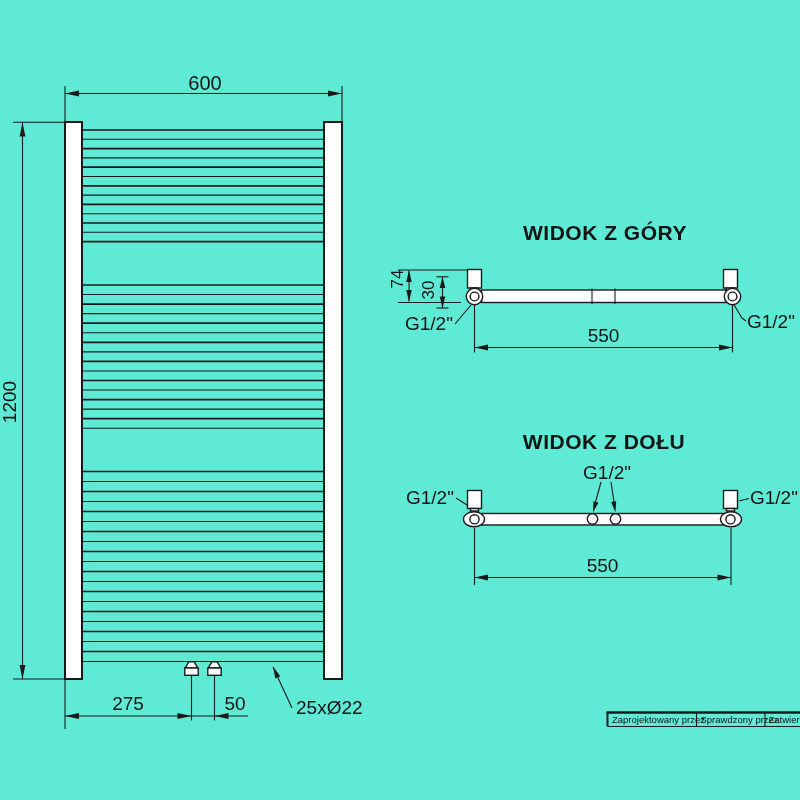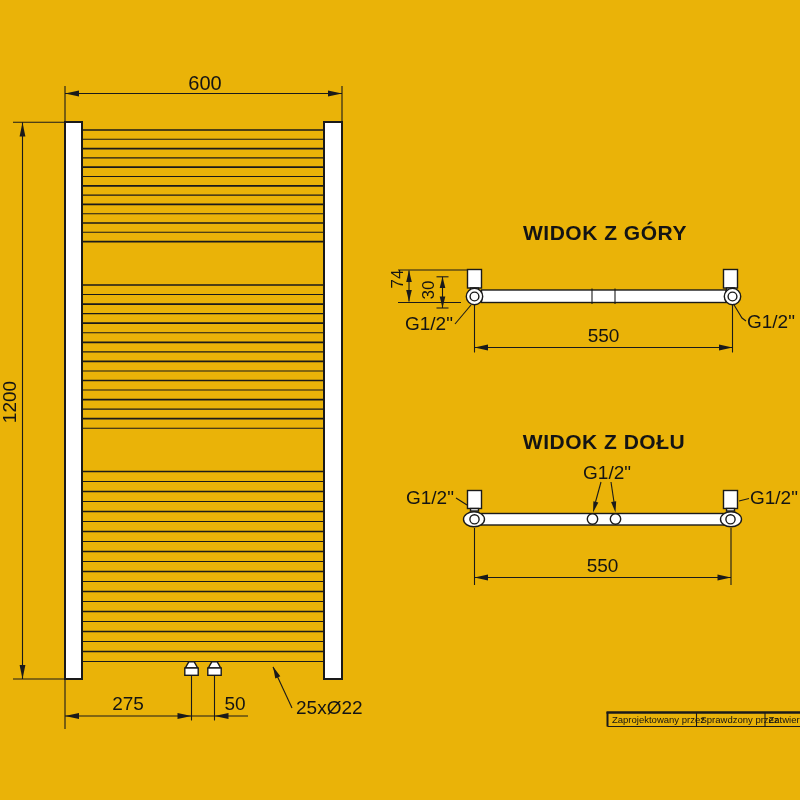--- a/index.html
+++ b/index.html
@@ -1,16 +1,16 @@
 <!DOCTYPE html>
 <html><head>
 <meta charset="utf-8">
 <style>
   html,body{margin:0;padding:0;background:#ffffff;}
-  #stage{width:800px;height:800px;position:relative;background:#eab308;}
+  #stage{width:800px;height:800px;position:relative;background:#5eead4;}
   svg{display:block;}
   svg text{fill:#141414;font-family:"Liberation Sans","DejaVu Sans",sans-serif;}
   .ln{stroke:#1a1a1a;fill:none;stroke-width:1.1;}
   .shape{stroke:#1a1a1a;fill:#ffffff;stroke-width:1.4;}
   .shape-thick{stroke:#1a1a1a;fill:#ffffff;stroke-width:2;}
   .arr{fill:#1a1a1a;stroke:none;}
   .dim-text{font-size:19px;}
   .dim-text-lg{font-size:20px;}
   .dim-text-sm{font-size:17px;}
   .label-text{font-size:19px;}

